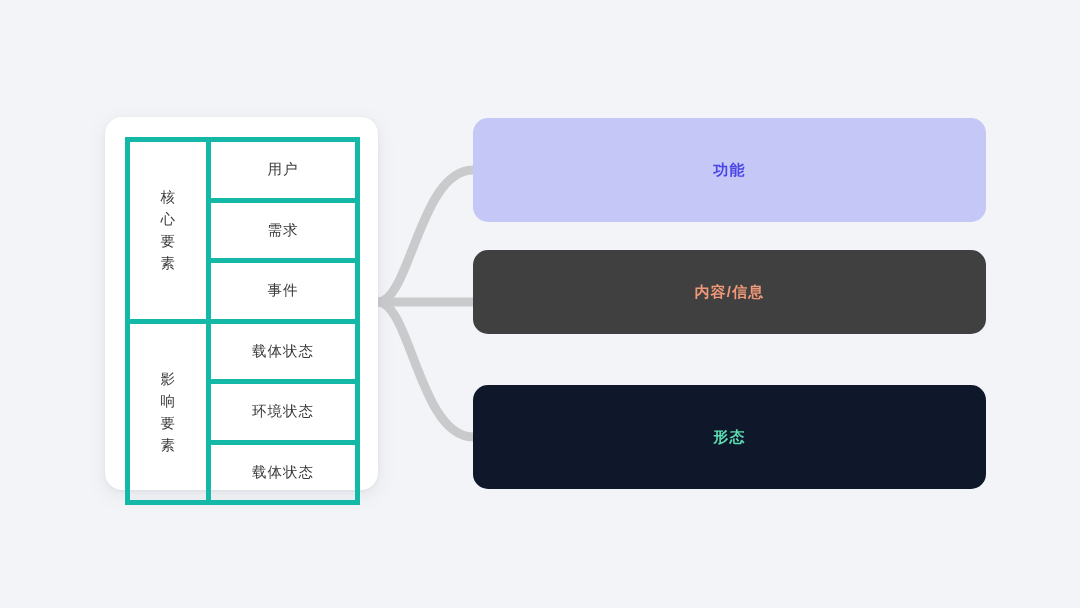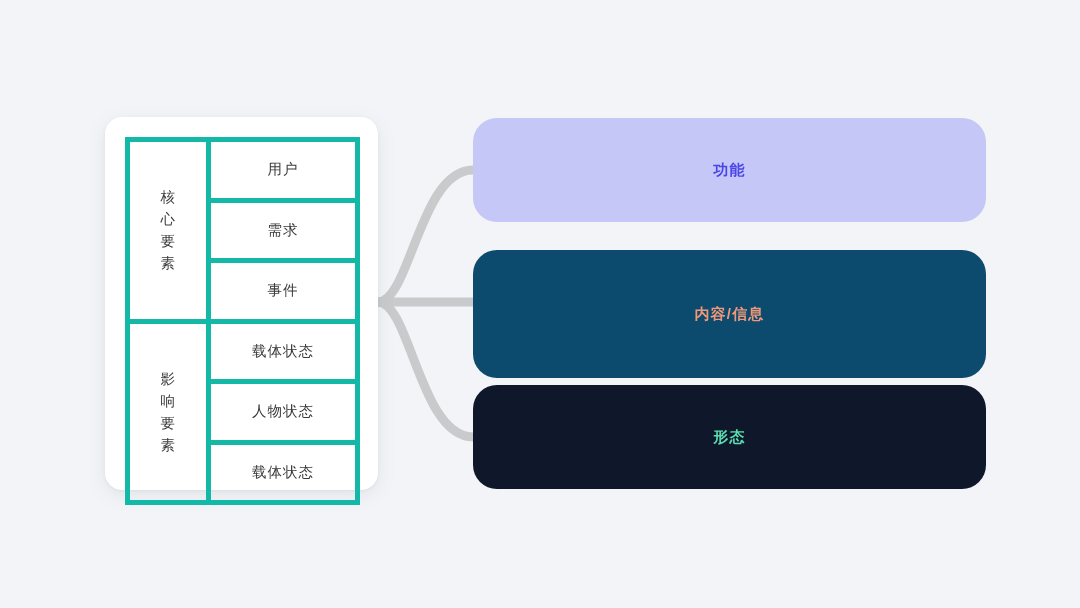--- a/index.html
+++ b/index.html
@@ -79,38 +79,38 @@
     font-size: 14.5px;
     letter-spacing: 1px;
     color: #3c3c3c;
   }
 
   
   .category-box {
     position: absolute;
     left: 473px;
     width: 513px;
-    border-radius: 24px;
+    border-radius: 15px;
     display: flex;
     align-items: center;
     justify-content: center;
     font-size: 15px;
     letter-spacing: 1.2px;
     font-weight: 600;
   }
   #box-function {
     top: 118px;
     height: 104px;
     background: #c5c8f7;
     color: #4b45e8;
   }
   #box-content {
     top: 250px;
-    height: 128px;
-    background: #0c4a6e;
+    height: 84px;
+    background: #404040;
     color: #f09878;
   }
   #box-form {
     top: 385px;
     height: 104px;
     background: #0f172a;
     color: #5addb0;
   }
 </style>
 </head>
@@ -151,21 +151,21 @@
             <span class="glyph-stack">
               <span>影</span>
               <span>响</span>
               <span>要</span>
               <span>素</span>
             </span>
           </td>
           <td class="item-cell">载体状态</td>
         </tr>
         <tr>
-          <td class="item-cell">人物状态</td>
+          <td class="item-cell">环境状态</td>
         </tr>
         <tr>
           <td class="item-cell">载体状态</td>
         </tr>
       </tbody>
     </table>
   </div>
 
   <div class="category-box" id="box-function">
     <span>功能</span>

